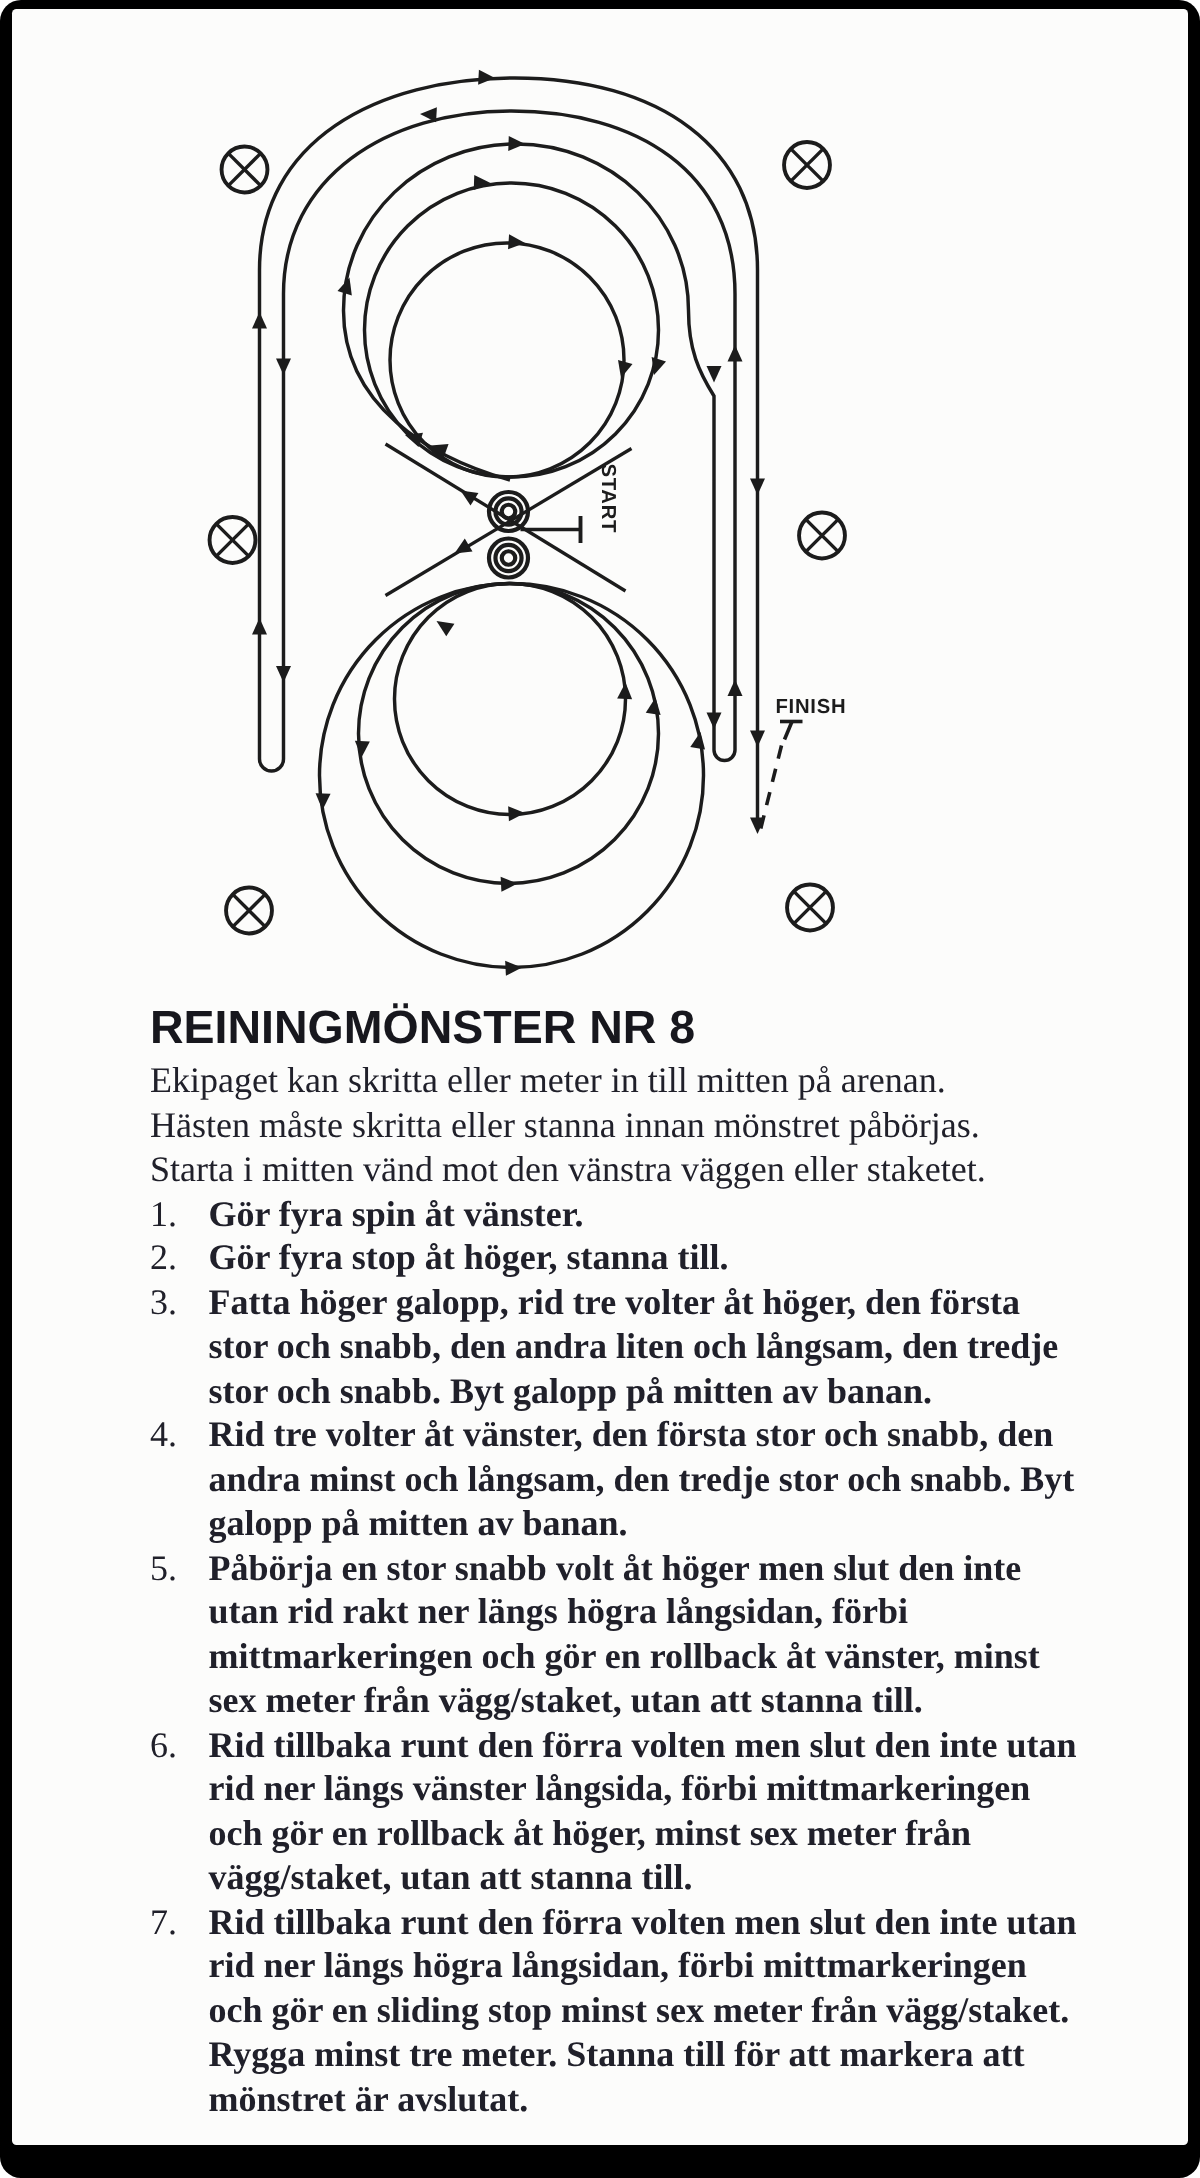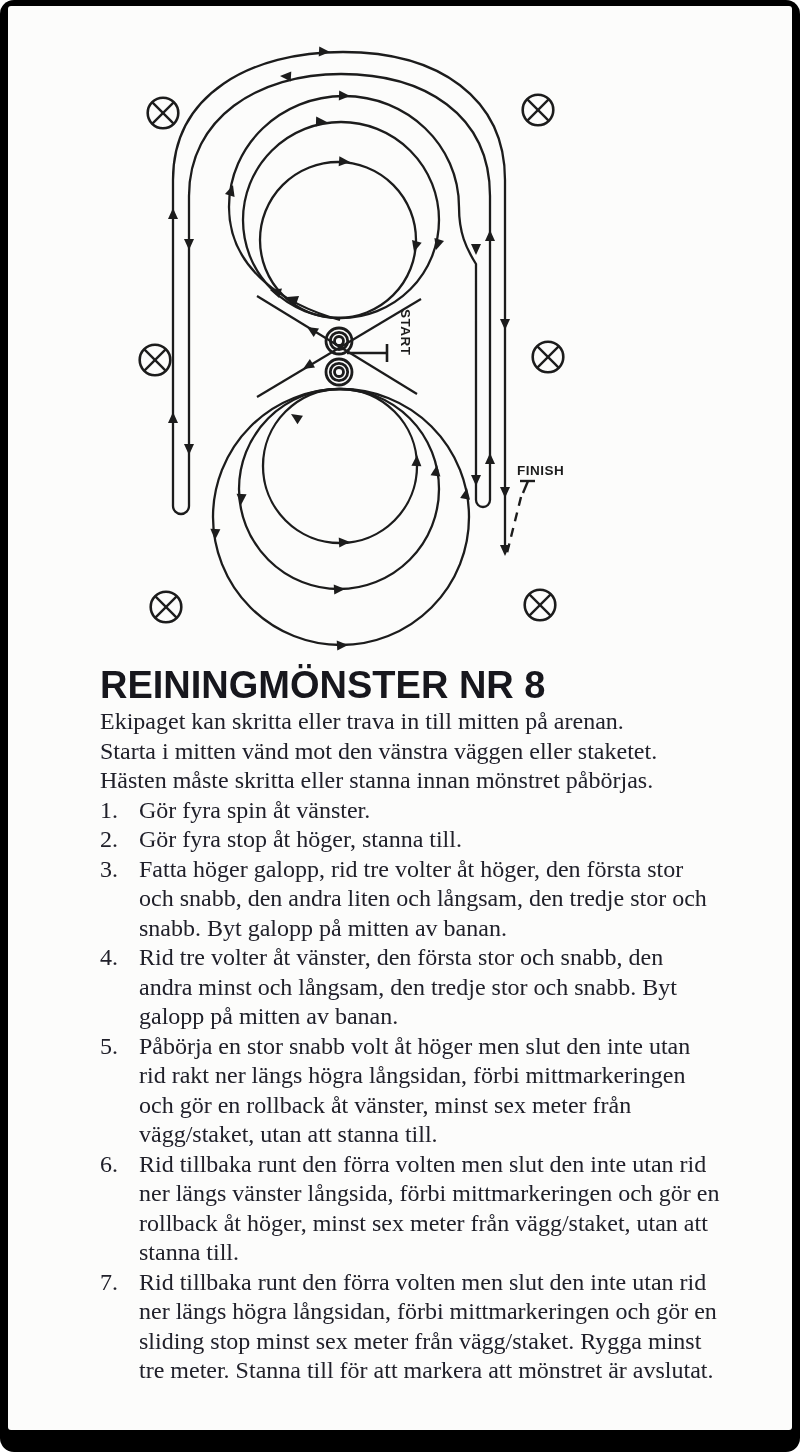--- a/index.html
+++ b/index.html
@@ -18,27 +18,27 @@
   }
   #pattern-svg{
     position:absolute;left:0;top:0;width:784px;height:660px;display:block;
   }
   .content{
     position:absolute;left:92px;top:662px;width:620px;
     color:#20202a;font-size:24px;line-height:29.5px;
   }
   .content h1{
     font-family:"Liberation Sans",sans-serif;
-    font-size:38px;line-height:34px;font-weight:bold;
+    font-size:31px;line-height:34px;font-weight:bold;
     color:#17171d;margin:0 0 5px 0;letter-spacing:0;
   }
   .intro div{white-space:nowrap;}
   .li{display:flex;}
   .li .num{flex:0 0 39px;width:39px;}
-  .li .txt{flex:1;}
+  .li .txt{flex:1;font-weight:bold;}
 </style>
 </head>
 <body>
 
 <div class="frame">
   <div class="page">
 
     <svg id="pattern-svg" viewBox="8 6 784 660">
         <circle fill="none" stroke="#1c1c1c" stroke-width="2.6" cx="163" cy="113" r="15.3"></circle>
         <line fill="none" stroke="#1c1c1c" stroke-width="2.3" x1="152.4" y1="102.4" x2="173.6" y2="123.6"></line>
@@ -110,23 +110,23 @@
         <path d="M 0 0 L -11 5 L -11 -5 Z" fill="#1c1c1c" transform="translate(467,488) rotate(280)"></path>
         <path d="M 0 0 L -11 5 L -11 -5 Z" fill="#1c1c1c" transform="translate(215,540) rotate(92)"></path>
         <path d="M 0 0 L -11 5 L -11 -5 Z" fill="#1c1c1c" transform="translate(348,645) rotate(357)"></path>
         <path d="M 0 0 L -11 5 L -11 -5 Z" fill="#1c1c1c" transform="translate(307,327) rotate(212)"></path>
         <path d="M 0 0 L -11 5 L -11 -5 Z" fill="#1c1c1c" transform="translate(303,369) rotate(149)"></path>
       </svg>
 
     <div class="content">
       <h1>REININGMÖNSTER NR 8</h1>
       <div class="intro">
-        <div>Ekipaget kan skritta eller trava in till mitten på arenan.</div>
+        <div>Ekipaget kan skritta eller meter in till mitten på arenan.</div>
+        <div>Hästen måste skritta eller stanna innan mönstret påbörjas.</div>
         <div>Starta i mitten vänd mot den vänstra väggen eller staketet.</div>
-        <div>Hästen måste skritta eller stanna innan mönstret påbörjas.</div>
       </div>
       <div id="instructions">
           <div class="li">
             <span class="num">1.</span>
             <span class="txt">Gör fyra spin åt vänster.</span>
           </div>
           <div class="li">
             <span class="num">2.</span>
             <span class="txt">Gör fyra stop åt höger, stanna till.</span>
           </div>

